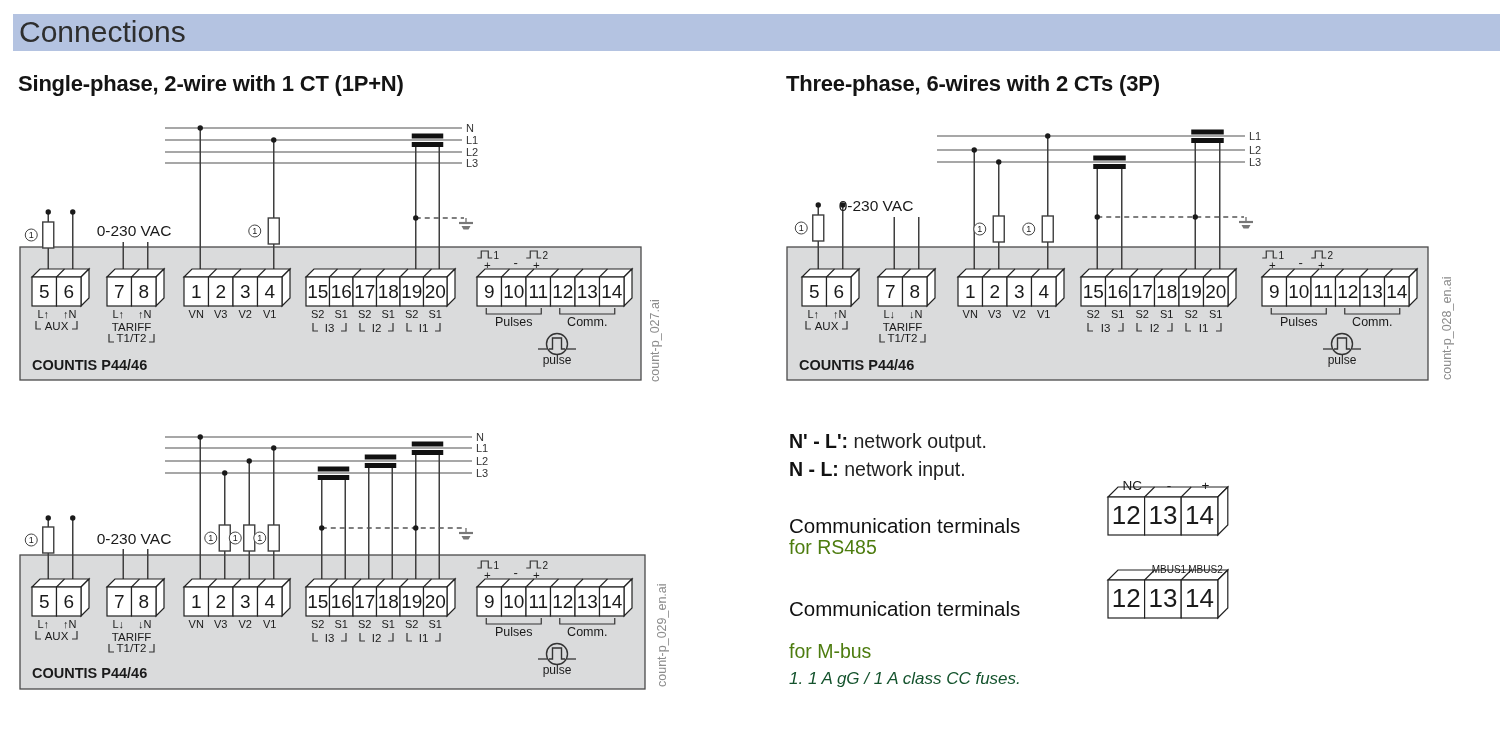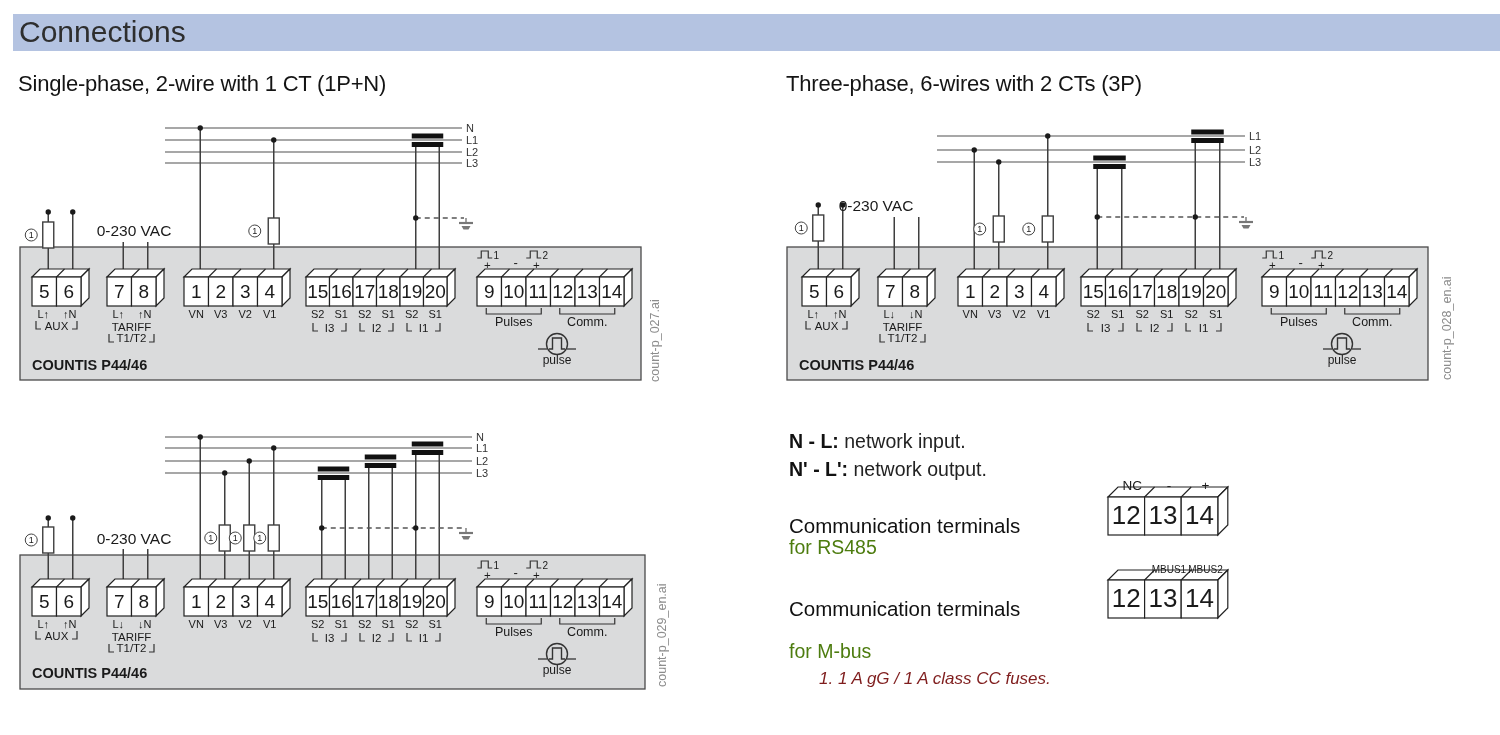--- a/index.html
+++ b/index.html
@@ -1,27 +1,27 @@
 <!DOCTYPE html>
 <html><head>
 <meta charset="utf-8">
 <style>
   *{margin:0;padding:0;box-sizing:border-box}
   html,body{width:1500px;height:735px}
   body{background:#fff;font-family:"Liberation Sans",sans-serif;position:relative;overflow:hidden}
   .page{position:absolute;left:0;top:0;width:1500px;height:706px}
   .title-bar{position:absolute;left:13px;top:14px;width:1487px;height:37px;background:#b4c3e1}
   .title-bar span{display:block;font-size:30px;line-height:36px;color:#2e2e2e;padding-left:6px}
-  .dh{position:absolute;font-size:22px;font-weight:normal;color:#141414;letter-spacing:-0.2px;white-space:nowrap}
+  .dh{position:absolute;font-size:22px;font-weight:bold;color:#141414;letter-spacing:-0.2px;white-space:nowrap}
   #cv{position:absolute;left:0;top:0;font-family:"Liberation Sans",sans-serif}
   .notes{position:absolute;left:789px;top:427px;font-size:19.5px;color:#222;line-height:28px;white-space:nowrap}
   .notes b{font-weight:bold;color:#111}
   .comm-title{position:absolute;left:789px;font-size:20.5px;font-weight:normal;color:#111;white-space:nowrap}
   .comm-sub{position:absolute;left:789px;font-size:19.5px;color:#4d7c0f;white-space:nowrap}
-  .footnote{position:absolute;left:819px;top:669px;font-size:17px;font-style:italic;color:#7f1d1d;white-space:nowrap}
+  .footnote{position:absolute;left:789px;top:669px;font-size:17px;font-style:italic;color:#14532d;white-space:nowrap}
 </style>
 </head>
 <body>
 
 <div class="page">
   <div class="title-bar">
     <span>Connections</span>
   </div>
 
   <h2 class="dh" style="left:18px;top:71px">Single-phase, 2-wire with 1 CT (1P+N)</h2>
@@ -648,22 +648,22 @@
           <text x="1162.8999999999999" y="607" font-size="26" fill="#1a1a1a" text-anchor="middle">13</text>
           <rect x="1181.2" y="580" width="36.6" height="38" fill="#fff" stroke="#222" stroke-width="1.2"></rect>
           <text x="1199.5" y="607" font-size="26" fill="#1a1a1a" text-anchor="middle">14</text>
         </g>
         <text x="1168.8999999999999" y="573" font-size="10" fill="#1a1a1a" text-anchor="middle">MBUS1</text>
         <text x="1205.5" y="573" font-size="10" fill="#1a1a1a" text-anchor="middle">MBUS2</text>
       </g>
     </svg>
 
   <div class="notes">
+    <div><b>N' - L':</b><span> network output.</span></div>
     <div><b>N - L:</b><span> network input.</span></div>
-    <div><b>N' - L':</b><span> network output.</span></div>
   </div>
 
   <div class="comm-title" style="top:514px">Communication terminals</div>
   <div class="comm-sub" style="top:536px">for RS485</div>
   <div class="comm-title" style="top:597px">Communication terminals</div>
   <div class="comm-sub" style="top:640px">for M-bus</div>
   <div class="footnote">1. 1 A gG / 1 A class CC fuses.</div>
 </div>
 
 </body></html>

